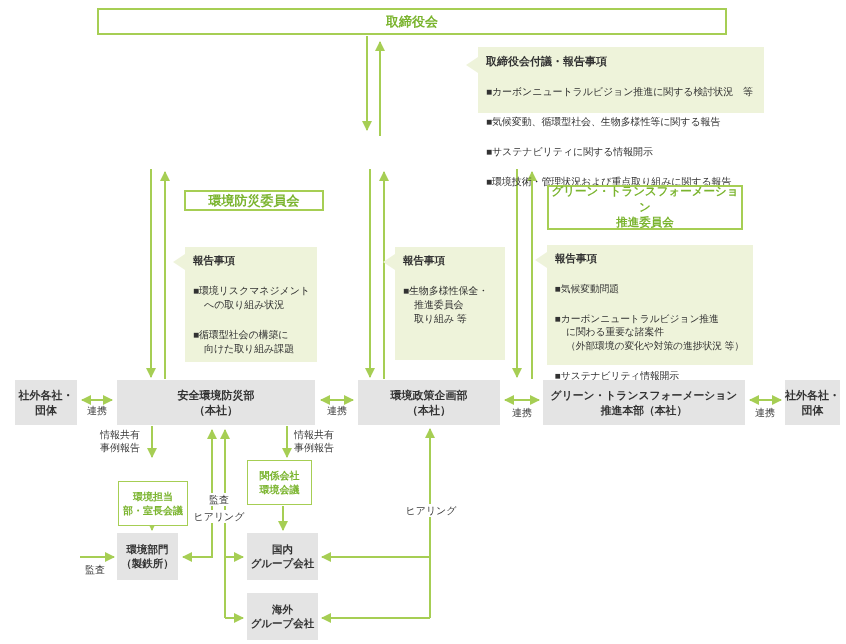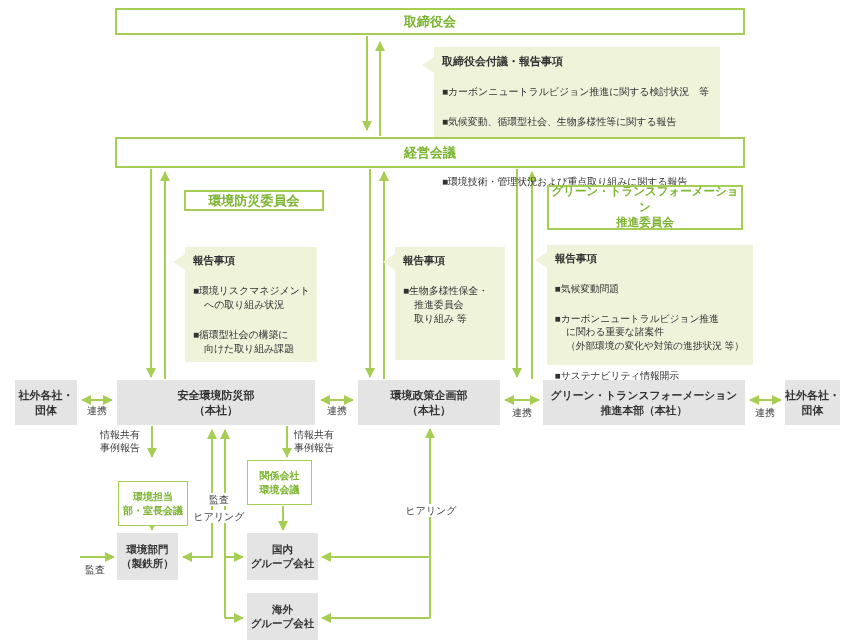--- a/index.html
+++ b/index.html
@@ -99,36 +99,33 @@
       <path d="M430,557 L322,557" marker-end="url(#ah)"></path>
       <path d="M430,618 L322,618" marker-end="url(#ah)"></path>
 
       <path d="M82,400 L112,400" marker-start="url(#ah)" marker-end="url(#ah)"></path>
       <path d="M321,400 L353,400" marker-start="url(#ah)" marker-end="url(#ah)"></path>
       <path d="M505,400 L539,400" marker-start="url(#ah)" marker-end="url(#ah)"></path>
       <path d="M750,400 L781,400" marker-start="url(#ah)" marker-end="url(#ah)"></path>
     </g>
   </svg>
 
-  <div class="main-box" style="left:115px;top:8px;width:630px;height:27px">
+  <div class="main-box" style="left:97px;top:8px;width:630px;height:27px">
     <span>取締役会</span>
   </div>
 
-  <div class="lg-box" style="left:434px;top:47px;width:286px;height:91px">
+  <div class="lg-box" style="left:478px;top:47px;width:286px;height:66px">
     <div class="notch" style="top:10px"></div>
     <div class="lg-title" style="font-size:11px">取締役会付議・報告事項</div>
     <div class="lg-item">■カーボンニュートラルビジョン推進に関する検討状況　等</div>
     <div class="lg-item">■気候変動、循環型社会、生物多様性等に関する報告</div>
     <div class="lg-item">■サステナビリティに関する情報開示</div>
     <div class="lg-item">■環境技術・管理状況および重点取り組みに関する報告</div>
   </div>
 
-  <div class="main-box" style="left:115px;top:137px;width:630px;height:31px">
-    <span>経営会議</span>
-  </div>
 
   <div class="committee-box" style="left:184px;top:190px;width:140px;height:21px;font-size:13px">
     <span>環境防災委員会</span>
   </div>
   <div class="committee-box" style="left:547px;top:185px;width:196px;height:45px;font-size:11.5px">
     <span>グリーン・トランスフォーメーション
 推進委員会</span>
   </div>
 
   <div class="lg-box" style="left:185px;top:247px;width:132px;height:115px">

